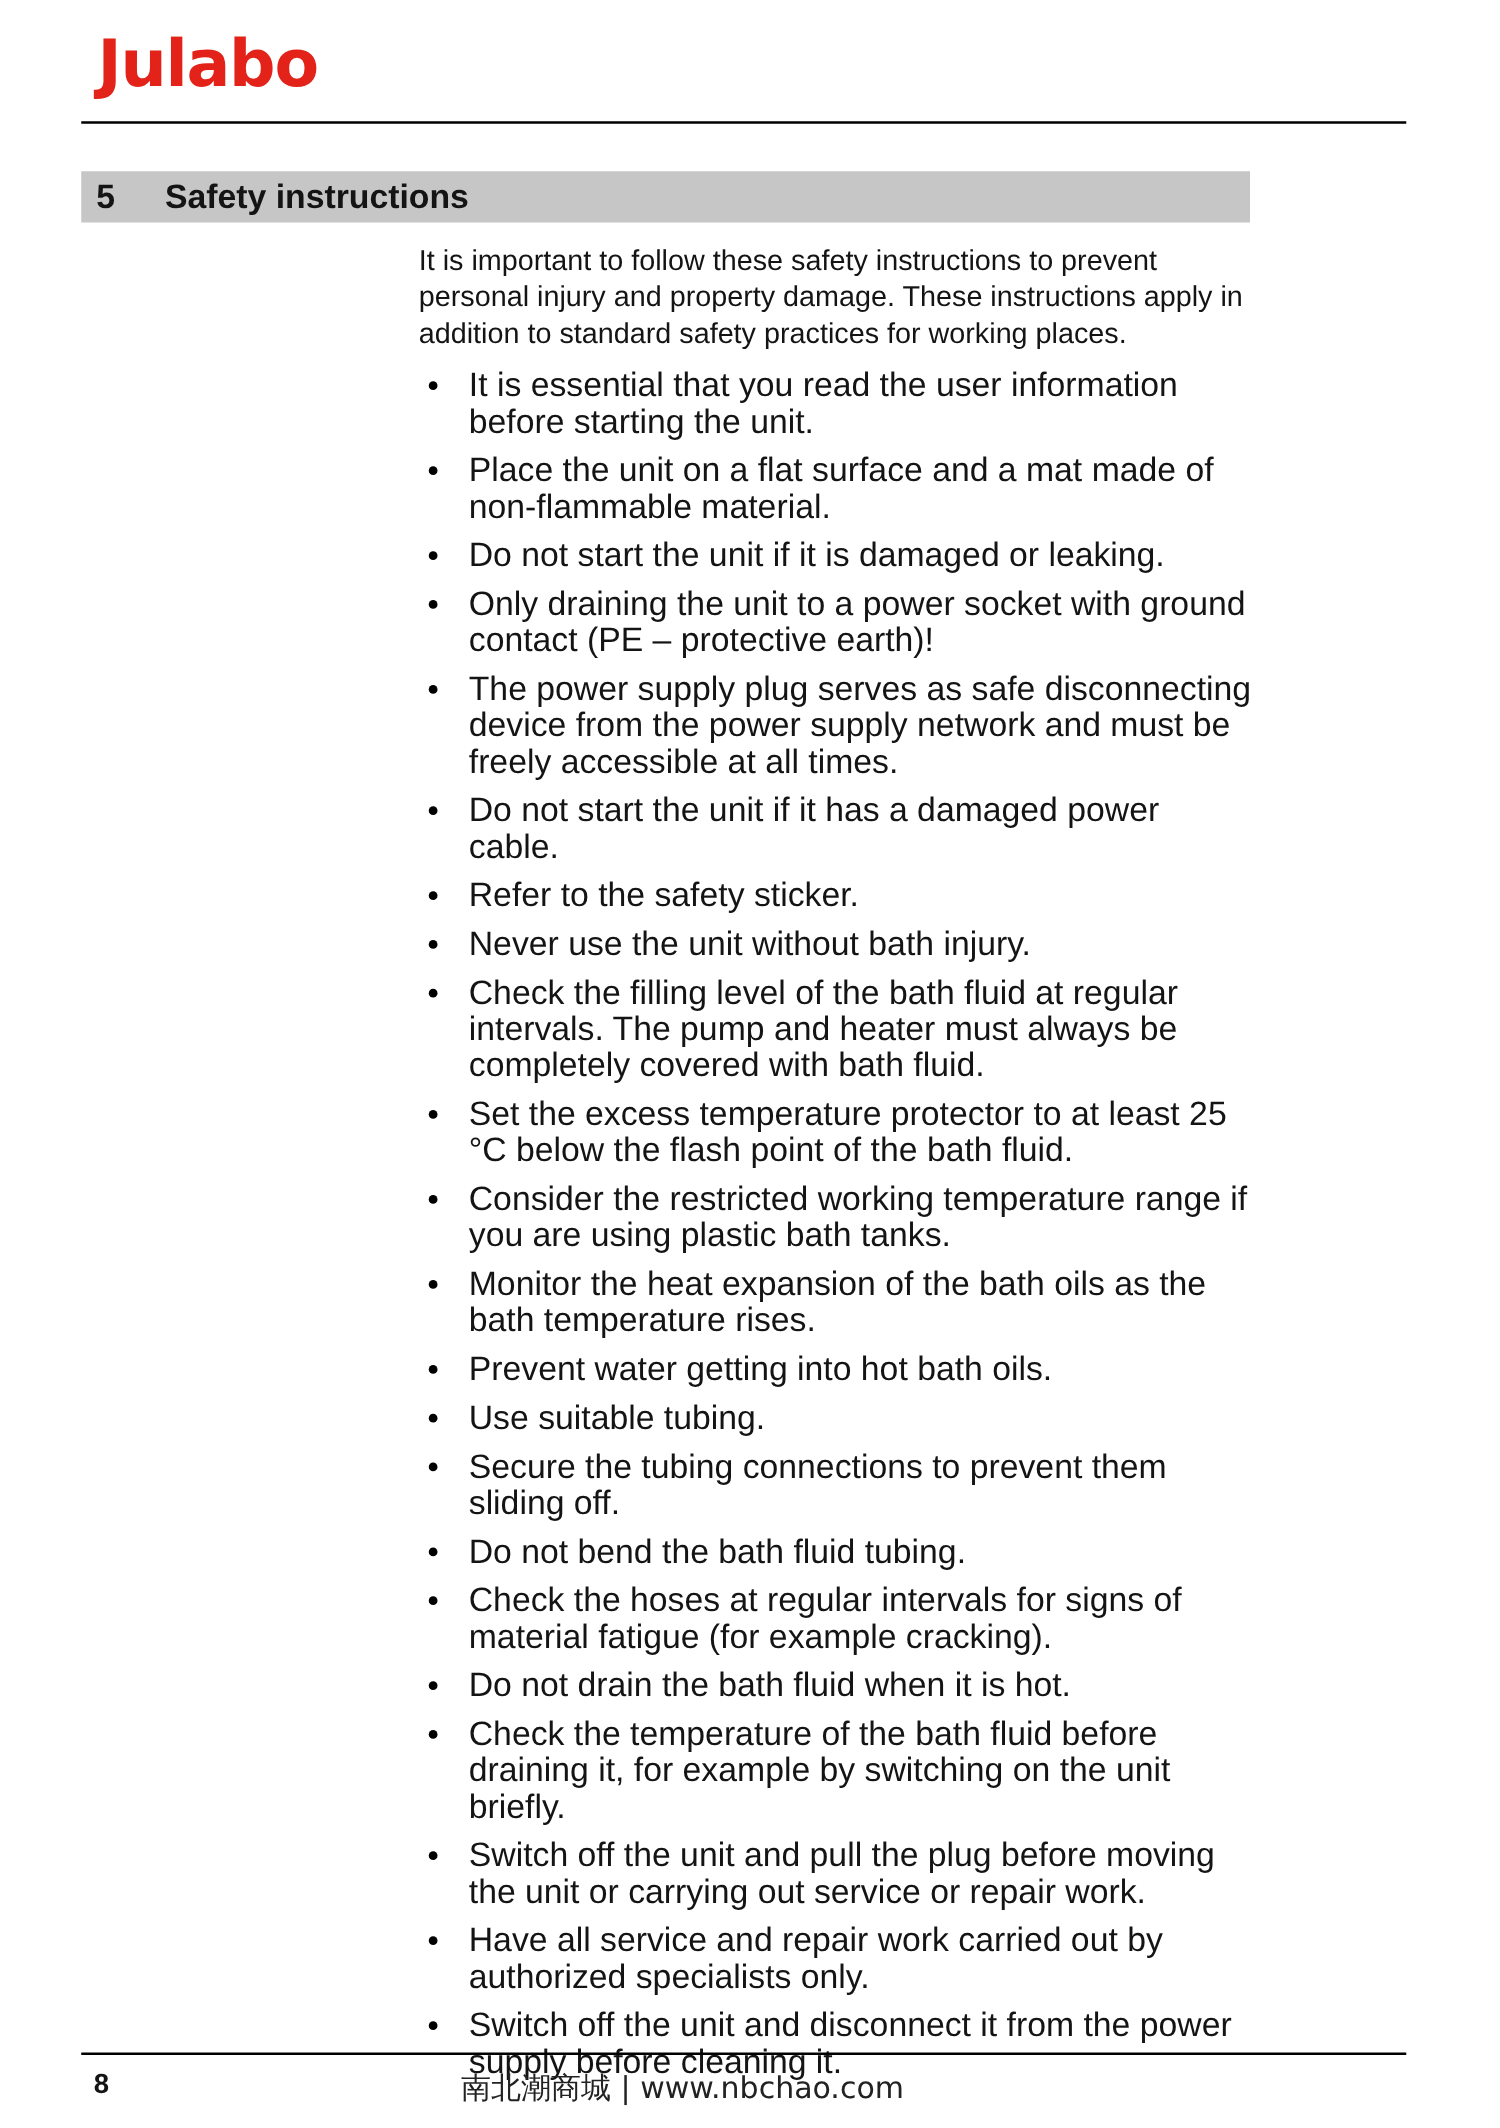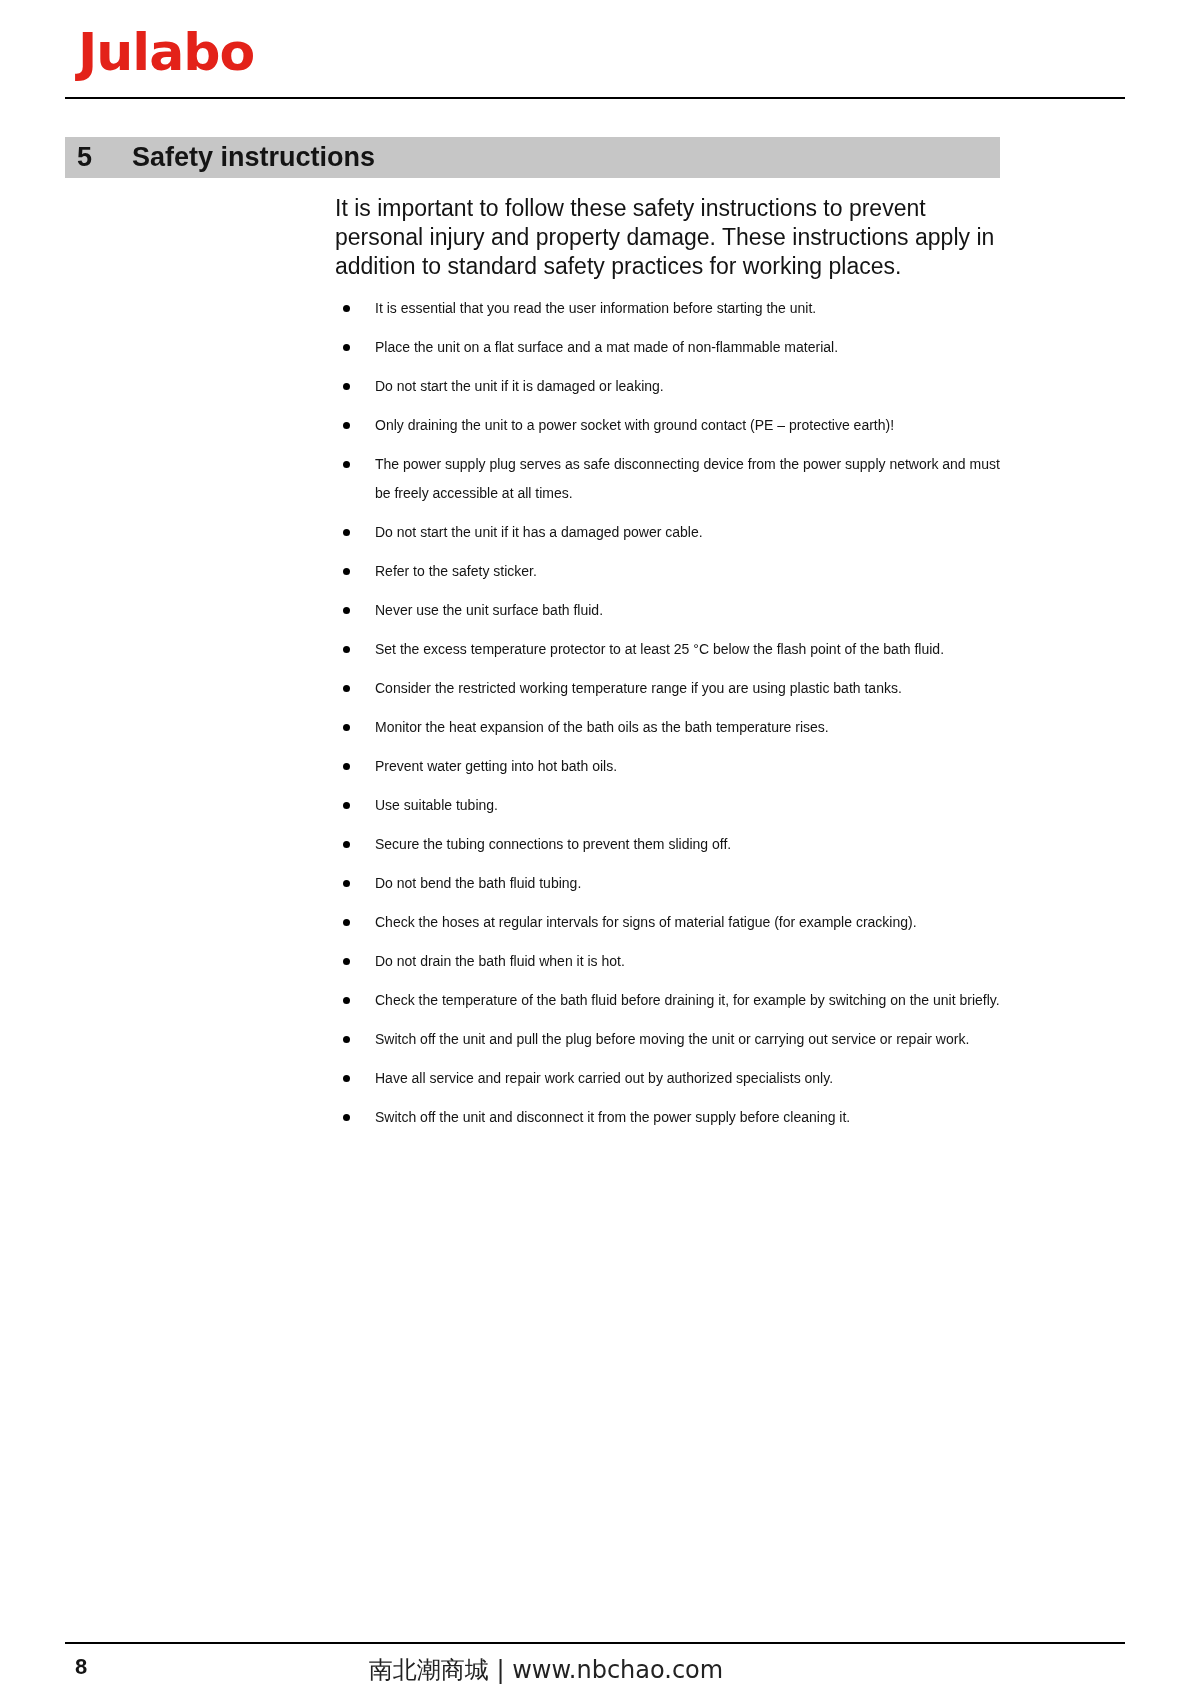--- a/index.html
+++ b/index.html
@@ -68,21 +68,21 @@
     font-size:23px;
     line-height:29px;
   }
   ul.bullets{
     list-style:none;
     margin:0;padding:0;
   }
   ul.bullets li{
     position:relative;
     padding-left:40px;
-    font-size:14px;
+    font-size:27px;
     line-height:29px;
     margin-bottom:10px;
   }
   ul.bullets li::before{
     content:"";
     position:absolute;
     left:8px;top:11px;
     width:7px;height:7px;
     border-radius:50%;
     background:#000;
@@ -135,21 +135,22 @@
   <main class="content">
     <p class="intro">It is important to follow these safety instructions to prevent personal injury and property damage. These instructions apply in addition to standard safety practices for working places.</p>
     <ul class="bullets">
         <li>It is essential that you read the user information before starting the unit.</li>
         <li>Place the unit on a flat surface and a mat made of non-flammable material.</li>
         <li>Do not start the unit if it is damaged or leaking.</li>
         <li>Only draining the unit to a power socket with ground contact (PE – protective earth)!</li>
         <li>The power supply plug serves as safe disconnecting device from the power supply network and must be freely accessible at all times.</li>
         <li>Do not start the unit if it has a damaged power cable.</li>
         <li>Refer to the safety sticker.</li>
-        <li>Never use the unit surface bath fluid.</li>
+        <li>Never use the unit without bath injury.</li>
+        <li>Check the filling level of the bath fluid at regular intervals. The pump and heater must always be completely covered with bath fluid.</li>
         <li>Set the excess temperature protector to at least 25 °C below the flash point of the bath fluid.</li>
         <li>Consider the restricted working temperature range if you are using plastic bath tanks.</li>
         <li>Monitor the heat expansion of the bath oils as the bath temperature rises.</li>
         <li>Prevent water getting into hot bath oils.</li>
         <li>Use suitable tubing.</li>
         <li>Secure the tubing connections to prevent them sliding off.</li>
         <li>Do not bend the bath fluid tubing.</li>
         <li>Check the hoses at regular intervals for signs of material fatigue (for example cracking).</li>
         <li>Do not drain the bath fluid when it is hot.</li>
         <li>Check the temperature of the bath fluid before draining it, for example by switching on the unit briefly.</li>

